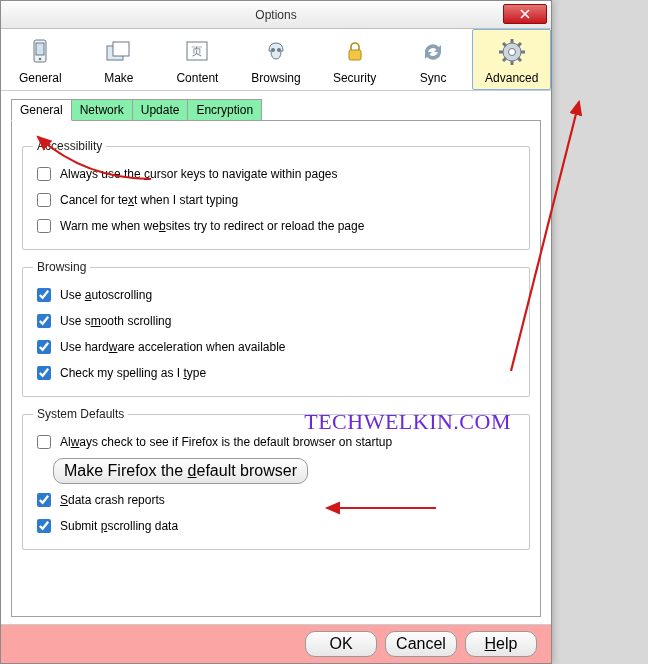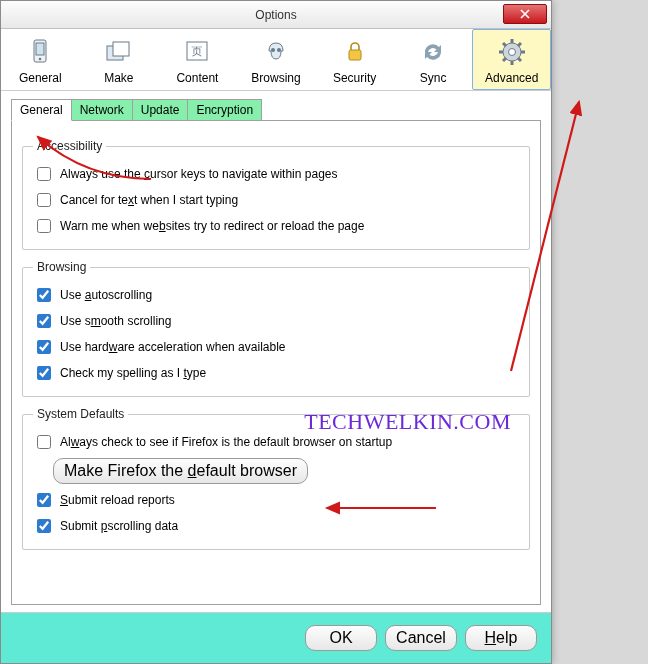--- a/index.html
+++ b/index.html
@@ -132,25 +132,25 @@
     font-size: 16px;
     padding: 3px 10px;
     background: linear-gradient(#fdfdfd,#e7e7e7);
     border: 1px solid #9a9a9a;
     border-radius: 10px;
     cursor: pointer;
     min-width:72px;
   }
   .bottombar {
     border-top: 1px solid #ccc;
-    padding: 12px 14px;
+    padding: 6px 14px;
     display: flex;
     justify-content: flex-end;
     gap: 8px;
-    background:#5eead4;
+    background:#fca5a5;
   }
   .watermark {
     position: absolute;
     right: 40px;
     top: 408px;
     color: #6d28d9;
     font-family: Georgia, 'Times New Roman', serif;
     font-size: 22px;
     letter-spacing: .5px;
     pointer-events: none;
@@ -300,21 +300,21 @@
       <legend>System Defaults</legend>
       <div class="cbrow">
         <input type="checkbox" style="">
         <label><span>Al</span><u>w</u><span>ays check to see if Firefox is the default browser on startup</span></label>
       </div>
       <div class="btnrow">
         <button class="stdbtn"><span>Make Firefox the </span><u>d</u><span>efault browser</span></button>
       </div>
       <div class="cbrow">
         <input type="checkbox" checked="" style="">
-        <label><span></span><u>S</u><span>ubmit reload reports</span></label>
+        <label><span></span><u>S</u><span>data crash reports</span></label>
       </div>
       <div class="cbrow">
         <input type="checkbox" checked="" style="">
         <label><span>Submit </span><u>p</u><span>scrolling data</span></label>
       </div>
     </fieldset>
 
   </div>
 
   <div class="bottombar">

